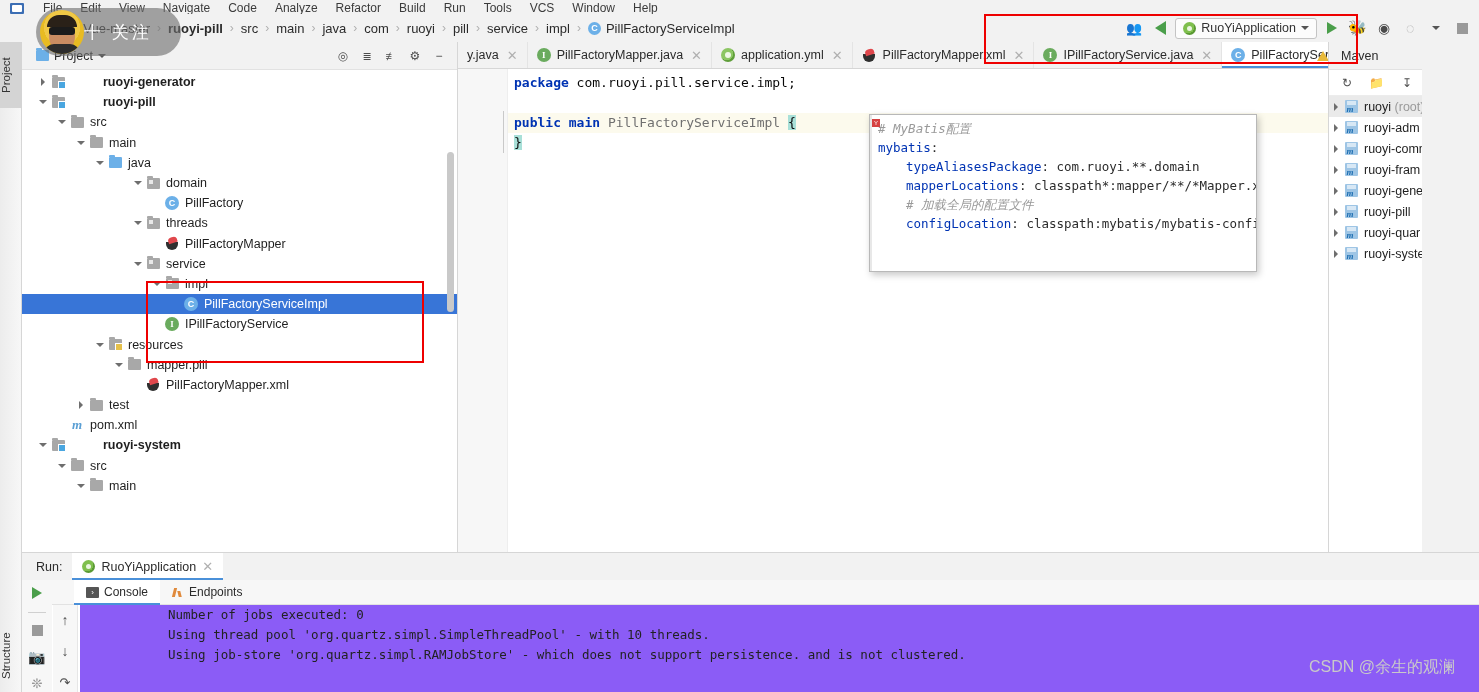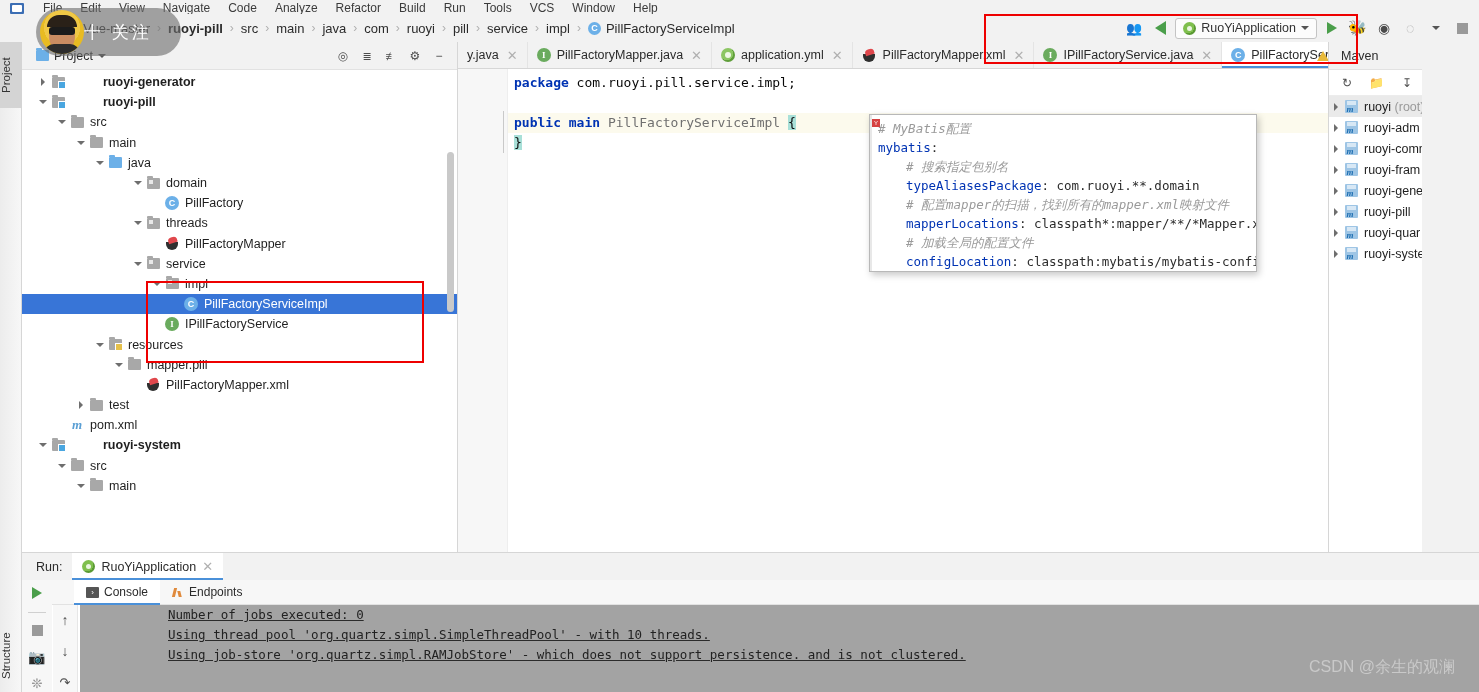--- a/index.html
+++ b/index.html
@@ -323,21 +323,21 @@
   .runleft {
     position:absolute; left:0; top:27px; width:30px; bottom:0;
     background:#f7f7f7; display:flex; flex-direction:column; align-items:center;
     gap:10px; padding-top:5px;
   }
   .runleft2 {
     position:absolute; left:31px; top:52px; width:25px; bottom:0;
     background:#f7f7f7; display:flex; flex-direction:column; align-items:center;
     gap:13px; padding-top:6px; border-right:1px solid #e6e6e6;
   }
-  .conslines { position:absolute; left:58px; top:52px; right:0; bottom:0; background:#a3a3a3; overflow:hidden;text-decoration:underline; }
+  .conslines { position:absolute; left:58px; top:52px; right:0; bottom:0; background:#8b5cf6; overflow:hidden; }
   .cline {
     font-family:"DejaVu Sans Mono", monospace; font-size:12.5px; line-height:20px;
     color:#222; white-space:pre; padding-left:88px;
   }
 
   
   .avatar-wm {
     position:absolute; left:36px; top:8px; width:145px; height:48px;
     background:rgba(110,110,110,.62); border-radius:24px; z-index:60;
     display:flex; align-items:center; padding-left:4px;
@@ -691,23 +691,21 @@
       <div class="marker-y"></div>
     </div>
   </div>
 
   <div class="yamlpop">
     <div class="yleftstripe"></div>
     <div class="ybadge">Y</div>
     <div id="ylines">
         <div class="yline" style="padding-left: 8px;"><span class="ycom"># MyBatis配置</span></div>
         <div class="yline" style="padding-left: 8px;"><span class="ykey">mybatis</span><span class="yval">:</span></div>
-        <div class="yline" style="padding-left: 36px;"><span class="ycom"># 搜索指定包别名</span></div>
         <div class="yline" style="padding-left: 36px;"><span class="ykey">typeAliasesPackage</span><span class="yval">: com.ruoyi.**.domain</span></div>
-        <div class="yline" style="padding-left: 36px;"><span class="ycom"># 配置mapper的扫描，找到所有的mapper.xml映射文件</span></div>
         <div class="yline" style="padding-left: 36px;"><span class="ykey">mapperLocations</span><span class="yval">: classpath*:mapper/**/*Mapper.xml</span></div>
         <div class="yline" style="padding-left: 36px;"><span class="ycom"># 加载全局的配置文件</span></div>
         <div class="yline" style="padding-left: 36px;"><span class="ykey">configLocation</span><span class="yval">: classpath:mybatis/mybatis-config.xml</span></div>
       </div>
   </div>
 
   <div class="redbox" style="left:984px; top:14px; width:374px; height:50px;"></div>
 
   <div class="mavenpanel">
     <div class="mavenhead">Maven</div>

